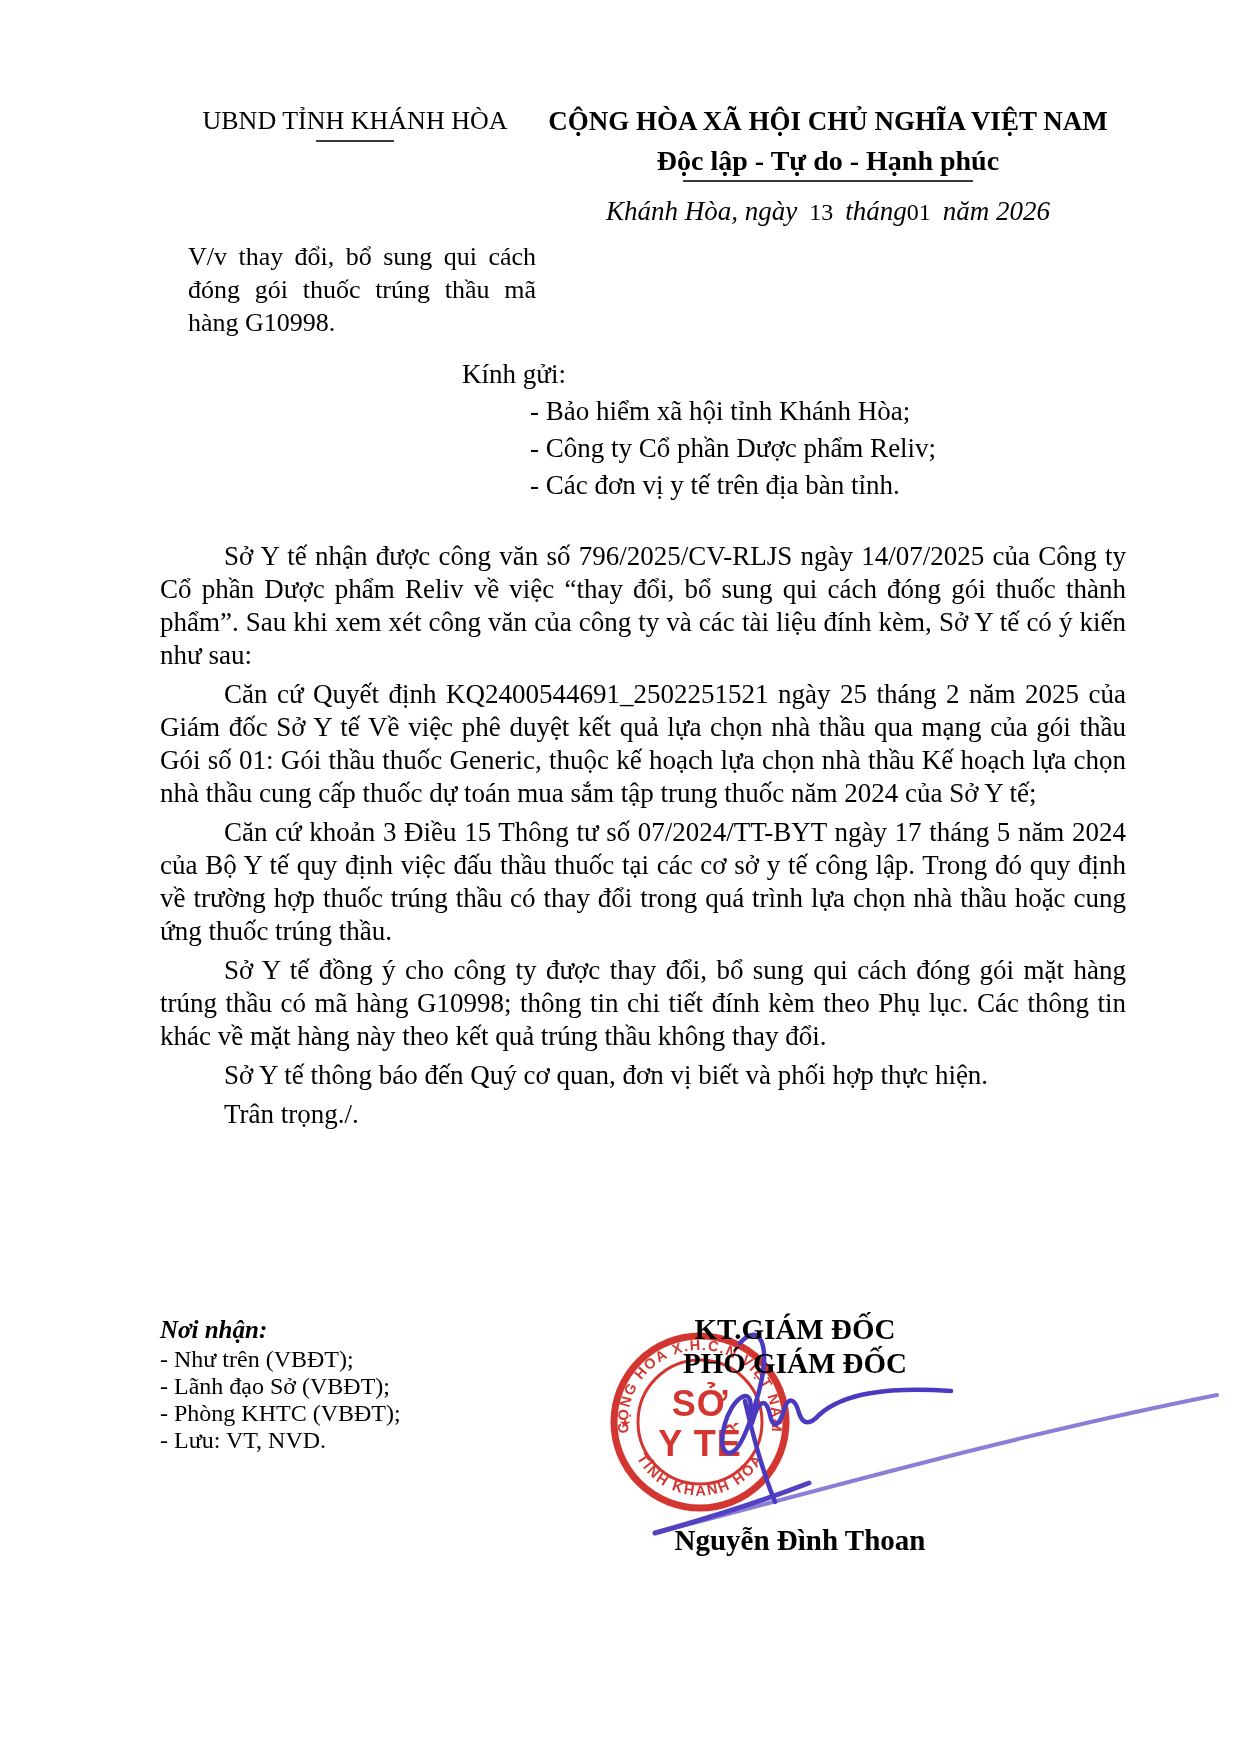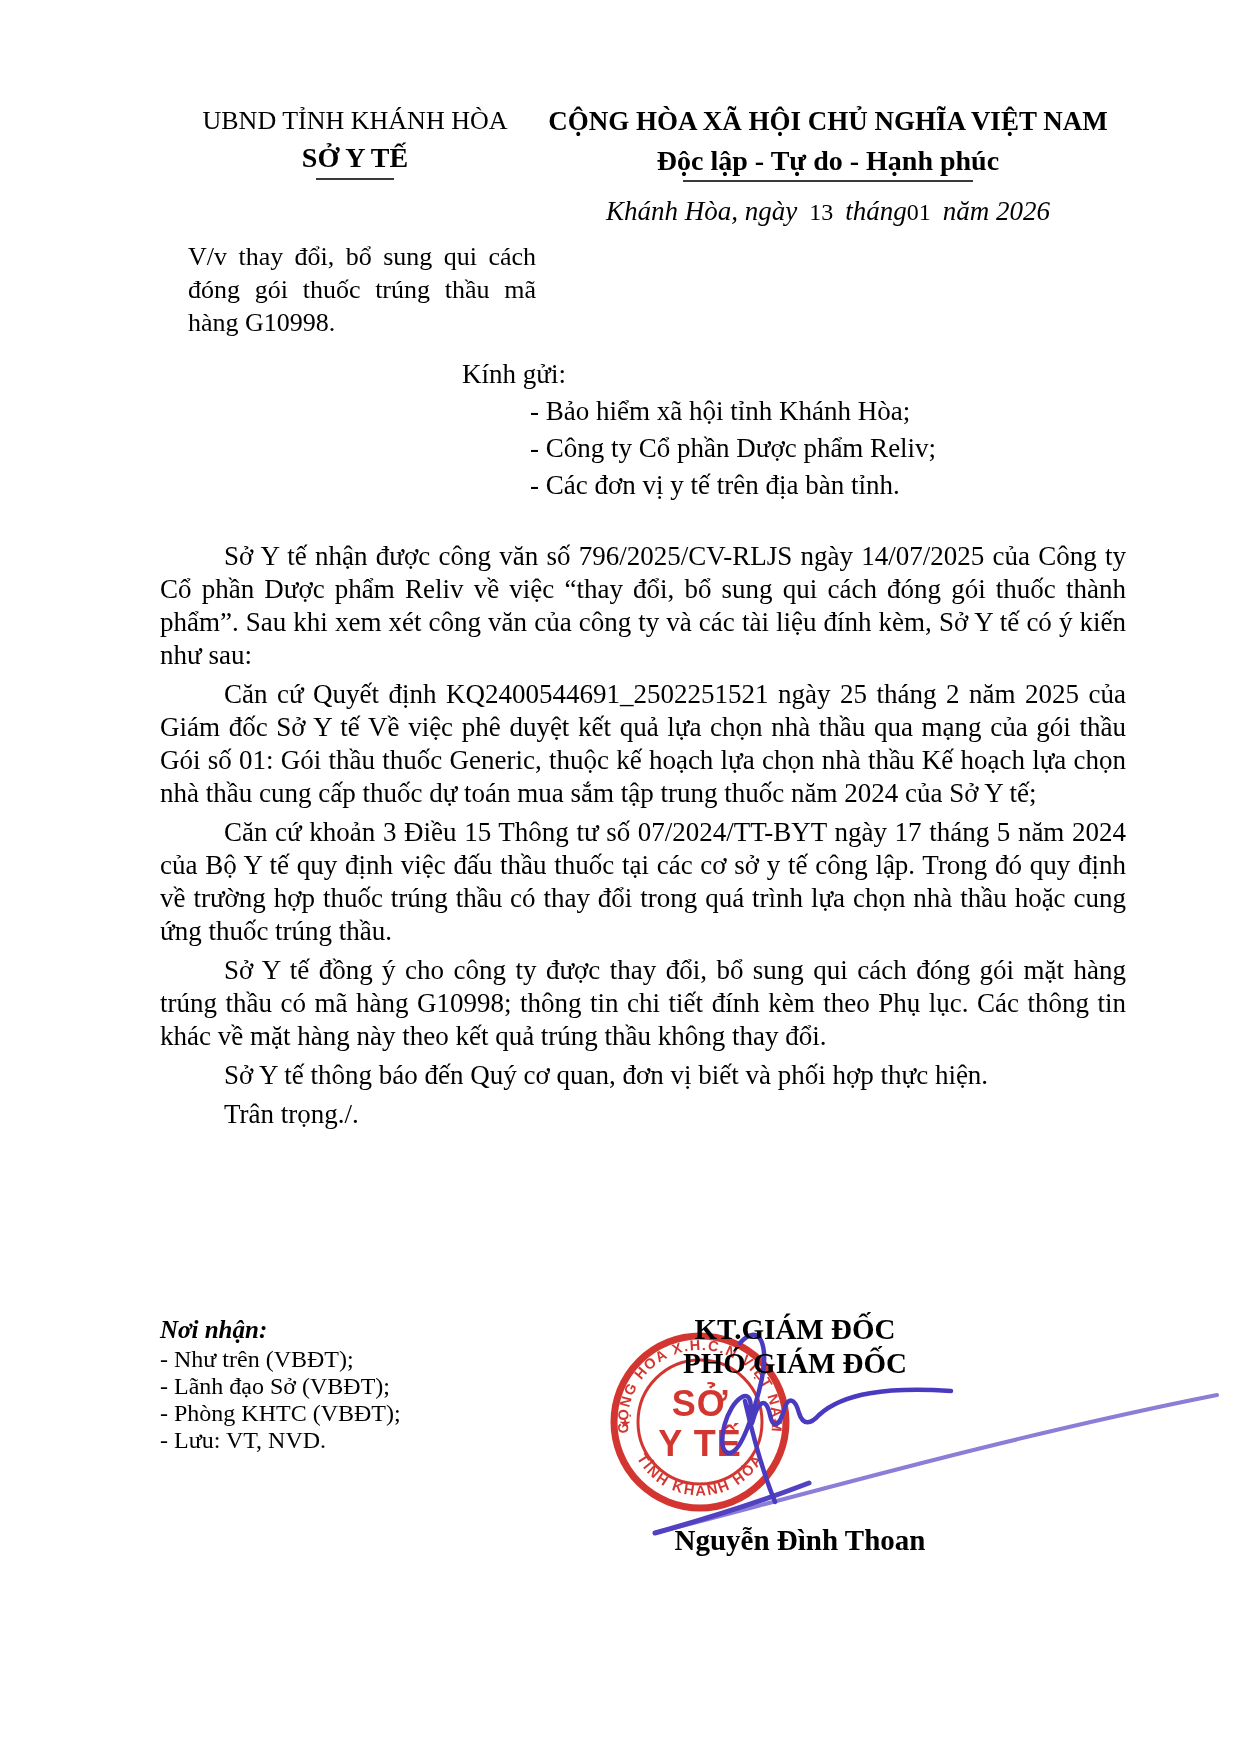--- a/index.html
+++ b/index.html
@@ -66,21 +66,20 @@
   .stamp{position:absolute;left:600px;top:1322px;width:200px;height:200px;z-index:1;opacity:.92;}
   .sig-art{position:absolute;left:555px;top:1305px;width:680px;height:250px;z-index:2;}
 </style>
 </head>
 <body>
 
 <div class="page">
 
   <div class="hdr-left">
     <div class="org-parent">UBND TỈNH KHÁNH HÒA</div>
-    <div class="org-name">SỞ Y TẾ</div>
     <div class="org-underline"></div>
   </div>
   <div class="subject">V/v thay đổi, bổ sung qui cách đóng gói thuốc trúng thầu mã hàng G10998.</div>
 
   <div class="hdr-right">
     <div class="national1">CỘNG HÒA XÃ HỘI CHỦ NGHĨA VIỆT NAM</div>
     <div class="national2">Độc lập - Tự do - Hạnh phúc</div>
     <div class="nat-underline"></div>
     <div class="dateline"><span>Khánh Hòa, ngày</span><span class="fill seg">13</span><span class="seg">tháng</span><span class="fill tight">01</span><span class="seg">năm</span>&nbsp;<span>2026</span></div>
   </div>

